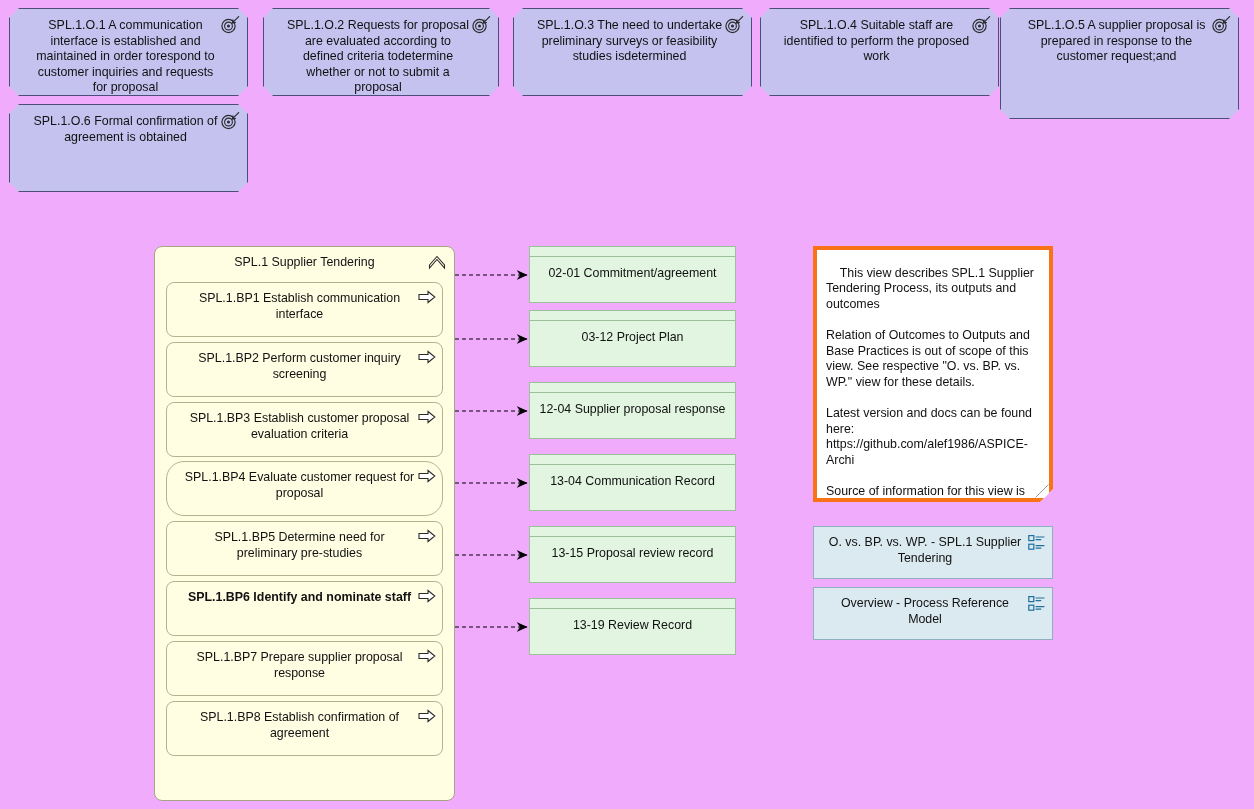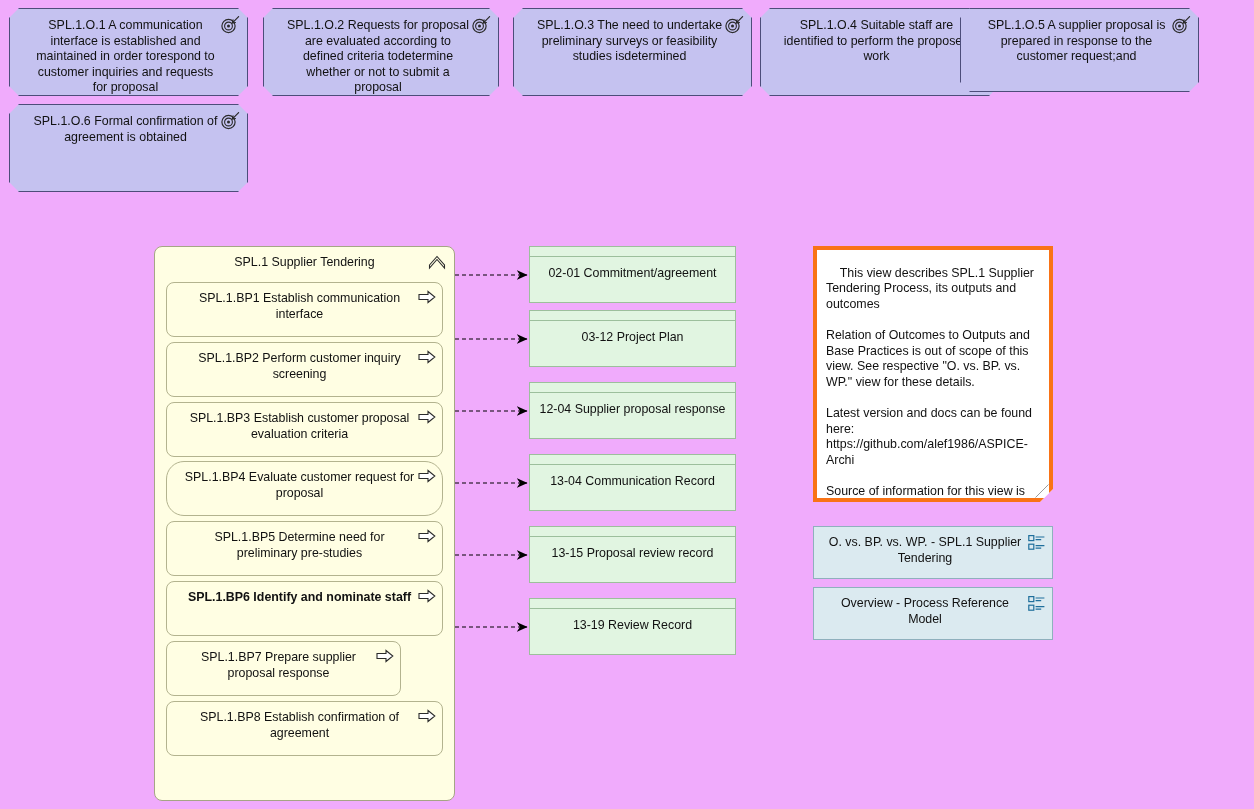--- a/index.html
+++ b/index.html
@@ -195,21 +195,21 @@
       </div>
       <div class="outcome" style="left: 760px; top: 8px; width: 239px; height: 88px;">
         <span class="label">SPL.1.O.4 Suitable staff are identified to perform the proposed work</span>
         <svg viewBox="0 0 20 18" class="icon-goal">
           <circle cx="8.5" cy="10" r="6.6" fill="none" stroke="#2b2b2b" stroke-width="1.2"></circle>
           <circle cx="8.5" cy="10" r="3.9" fill="none" stroke="#2b2b2b" stroke-width="1.1"></circle>
           <circle cx="8.5" cy="10" r="1.5" fill="#2b2b2b"></circle>
           <path d="M18.6 0.6 L12.2 7.2 M12.2 7.2 L13.0 3.9 M12.2 7.2 L15.5 6.5" fill="none" stroke="#2b2b2b" stroke-width="1.2" stroke-linecap="round"></path>
         </svg>
       </div>
-      <div class="outcome" style="left: 960px; top: 8px; width: 239px; height: 84px;">
+      <div class="outcome" style="left: 1000px; top: 8px; width: 239px; height: 111px;">
         <span class="label">SPL.1.O.5 A supplier proposal is prepared in response to the customer request;and</span>
         <svg viewBox="0 0 20 18" class="icon-goal">
           <circle cx="8.5" cy="10" r="6.6" fill="none" stroke="#2b2b2b" stroke-width="1.2"></circle>
           <circle cx="8.5" cy="10" r="3.9" fill="none" stroke="#2b2b2b" stroke-width="1.1"></circle>
           <circle cx="8.5" cy="10" r="1.5" fill="#2b2b2b"></circle>
           <path d="M18.6 0.6 L12.2 7.2 M12.2 7.2 L13.0 3.9 M12.2 7.2 L15.5 6.5" fill="none" stroke="#2b2b2b" stroke-width="1.2" stroke-linecap="round"></path>
         </svg>
       </div>
       <div class="outcome" style="left: 9px; top: 104px; width: 239px; height: 88px;">
         <span class="label">SPL.1.O.6 Formal confirmation of agreement is obtained</span>
@@ -241,21 +241,21 @@
         </svg></div>
       <div class="bp" style="left: 166px; top: 461px; width: 277px; height: 55px; border-radius: 18px;"><span>SPL.1.BP4 Evaluate customer request for proposal</span><svg viewBox="0 0 18 14" class="icon-process">
           <path d="M1 4.5 L10 4.5 L10 1.5 L16.8 7 L10 12.5 L10 9.5 L1 9.5 Z" fill="#ffffff" stroke="#2b2b2b" stroke-width="1.1" stroke-linejoin="miter"></path>
         </svg></div>
       <div class="bp" style="left: 166px; top: 521px; width: 277px; height: 55px;"><span>SPL.1.BP5 Determine need for preliminary pre-studies</span><svg viewBox="0 0 18 14" class="icon-process">
           <path d="M1 4.5 L10 4.5 L10 1.5 L16.8 7 L10 12.5 L10 9.5 L1 9.5 Z" fill="#ffffff" stroke="#2b2b2b" stroke-width="1.1" stroke-linejoin="miter"></path>
         </svg></div>
       <div class="bp" style="left: 166px; top: 581px; width: 277px; height: 55px; font-weight: bold;"><span>SPL.1.BP6 Identify and nominate staff</span><svg viewBox="0 0 18 14" class="icon-process">
           <path d="M1 4.5 L10 4.5 L10 1.5 L16.8 7 L10 12.5 L10 9.5 L1 9.5 Z" fill="#ffffff" stroke="#2b2b2b" stroke-width="1.1" stroke-linejoin="miter"></path>
         </svg></div>
-      <div class="bp" style="left: 166px; top: 641px; width: 235px; height: 55px;"><span>SPL.1.BP7 Prepare supplier proposal response</span><svg viewBox="0 0 18 14" class="icon-process">
+      <div class="bp" style="left: 166px; top: 641px; width: 277px; height: 55px;"><span>SPL.1.BP7 Prepare supplier proposal response</span><svg viewBox="0 0 18 14" class="icon-process">
           <path d="M1 4.5 L10 4.5 L10 1.5 L16.8 7 L10 12.5 L10 9.5 L1 9.5 Z" fill="#ffffff" stroke="#2b2b2b" stroke-width="1.1" stroke-linejoin="miter"></path>
         </svg></div>
       <div class="bp" style="left: 166px; top: 701px; width: 277px; height: 55px; text-align: center;"><span>SPL.1.BP8 Establish confirmation of agreement</span><svg viewBox="0 0 18 14" class="icon-process">
           <path d="M1 4.5 L10 4.5 L10 1.5 L16.8 7 L10 12.5 L10 9.5 L1 9.5 Z" fill="#ffffff" stroke="#2b2b2b" stroke-width="1.1" stroke-linejoin="miter"></path>
         </svg></div>
     </div>
 
   <div id="wp-layer">
       <div class="wp" style="left: 529px; top: 246px; width: 207px; height: 57px;">
         <div class="wp-tab"></div>

